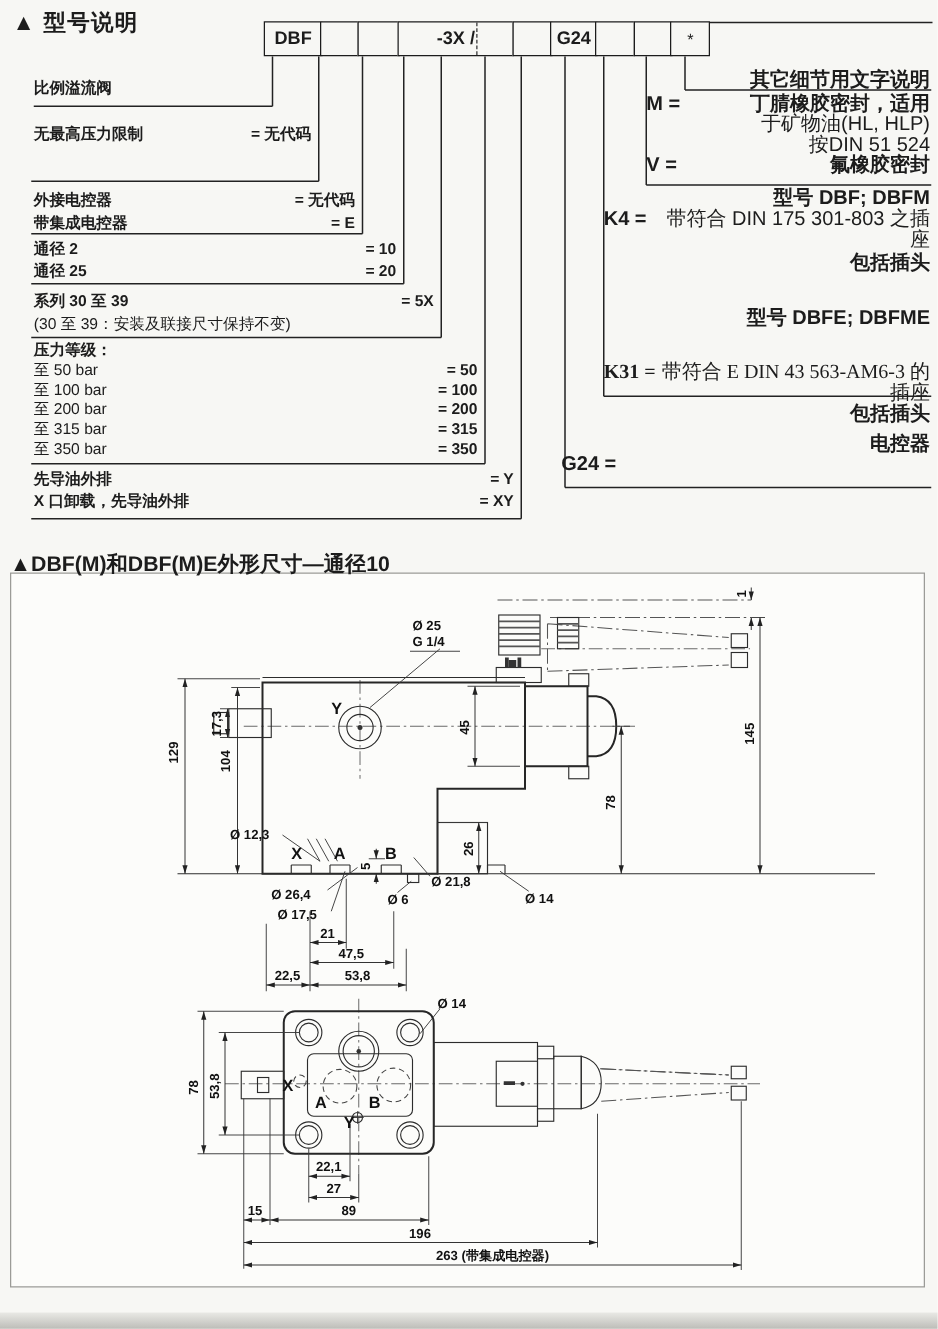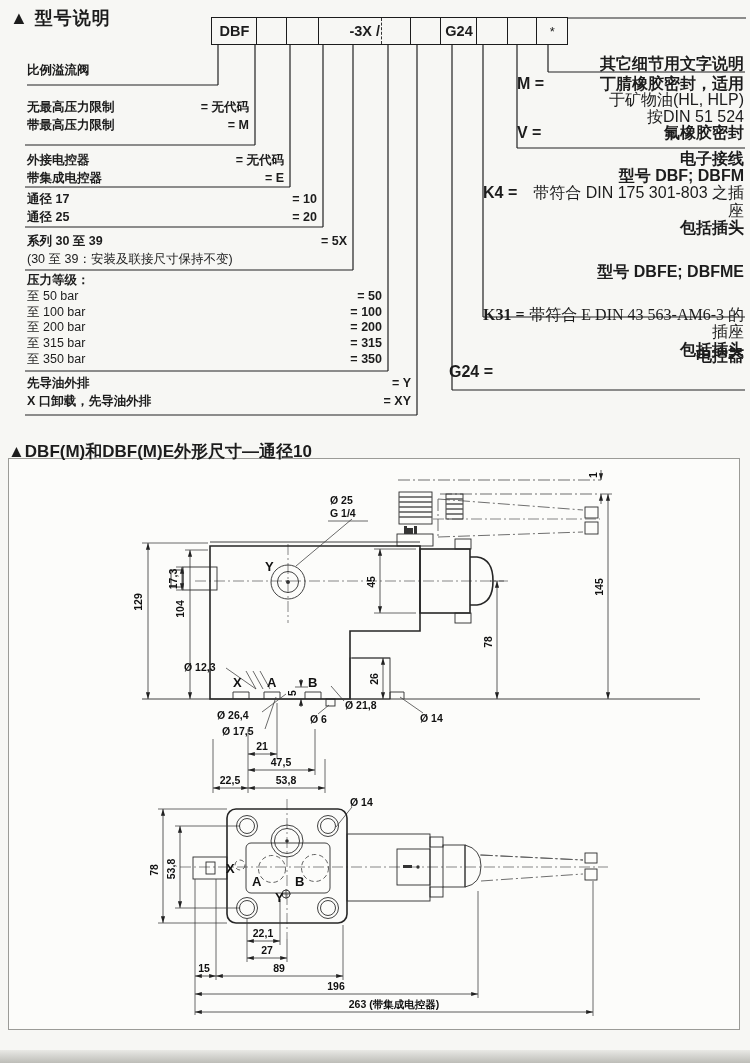--- a/index.html
+++ b/index.html
@@ -89,38 +89,34 @@
 <div class="lg" style="top:61px;width:185px">
   <div class="lrow">
       <span class="ll">比例溢流阀</span>
     </div>
 </div>
 <div class="lg" style="top:98px;width:222px">
   <div class="lrow">
       <span class="ll">无最高压力限制</span>
       <span class="lv">= 无代码</span>
     </div>
-  <div class="lrow">
-      <span class="ll">带最高压力限制</span>
-      <span class="lv">= M</span>
-    </div>
 </div>
 <div class="lg" style="top:151px;width:257px">
   <div class="lrow">
       <span class="ll">外接电控器</span>
       <span class="lv">= 无代码</span>
     </div>
   <div class="lrow">
       <span class="ll">带集成电控器</span>
       <span class="lv">= E</span>
     </div>
 </div>
 <div class="lg" style="top:190px;width:290px">
   <div class="lrow">
-      <span class="ll">通径 17</span>
+      <span class="ll">通径 2</span>
       <span class="lv">= 10</span>
     </div>
   <div class="lrow">
       <span class="ll">通径 25</span>
       <span class="lv">= 20</span>
     </div>
 </div>
 <div class="lg" style="top:232px;width:320px">
   <div class="lrow">
       <span class="ll">系列 30 至 39</span>
@@ -181,24 +177,20 @@
       <span class="rk"></span>
       <span class="rt norm">按DIN 51 524</span>
     </div>
   <div class="rrow">
       <span class="rk">V =</span>
       <span class="rt">氟橡胶密封</span>
     </div>
 </div>
 
 <div class="rg" style="left:483px;top:150px;width:261px">
-  <div class="rrow r3row">
-      <span class="rk3"></span>
-      <span class="rt">电子接线</span>
-    </div>
   <div class="rrow r3row">
       <span class="rk3"></span>
       <span class="rt">型号 DBF; DBFM</span>
     </div>
   <div class="rrow r3row">
       <span class="rk3">K4 =</span>
       <span class="rt norm">带符合 DIN 175 301-803 之插座</span>
     </div>
   <div class="rrow r3row">
       <span class="rk3"></span>

